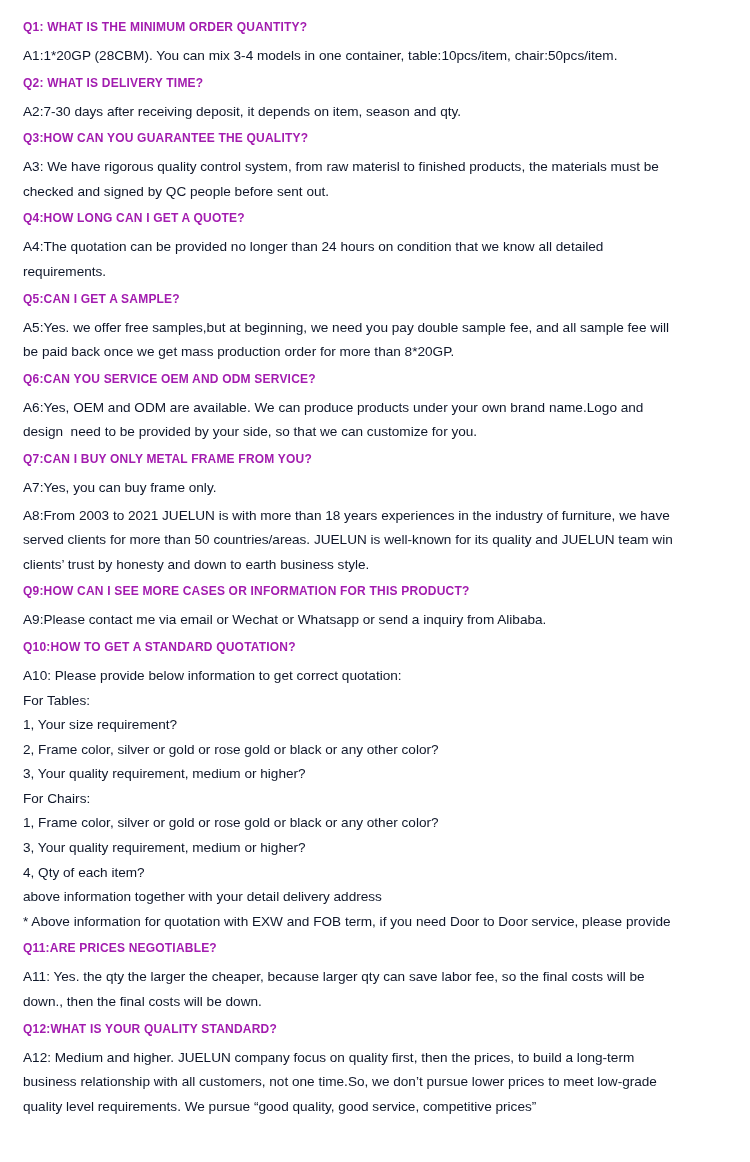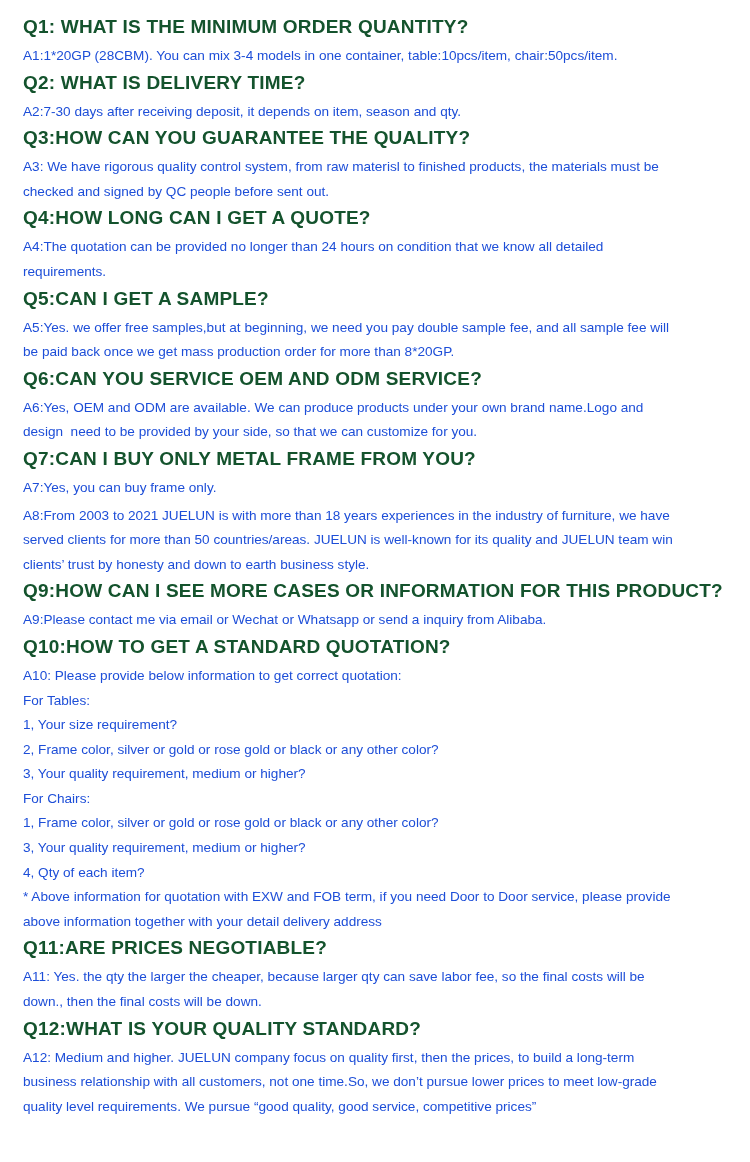--- a/index.html
+++ b/index.html
@@ -2,31 +2,31 @@
 <html><head>
 <meta charset="utf-8">
 <style>
   html, body { margin: 0; padding: 0; background: #ffffff; }
   body { width: 750px; height: 1162px; overflow: hidden; position: relative; }
   .faq {
     position: absolute; left: 23px; top: 16px; width: 700px;
     font-family: "Liberation Sans", sans-serif;
   }
   .q {
-    color: #14532d;
+    color: #a21caf;
     font-weight: bold;
-    font-size: 19px;
+    font-size: 12px;
     letter-spacing: 0.2px;
     line-height: 22px;
     height: 22px;
     margin: 0 0 6px 0;
     white-space: nowrap;
   }
   .a {
-    color: #1d4ed8;
+    color: #0f172a;
     font-size: 13.6px;
     line-height: 24.6px;
     margin: 0 0 3px 0;
   }
   .a p { margin: 0; }
 </style>
 </head>
 <body>
 
 <div class="faq">
@@ -85,22 +85,22 @@
   <div class="a">
     <p>A10: Please provide below information to get correct quotation:</p>
     <p>For Tables:</p>
     <p>1, Your size requirement?</p>
     <p>2, Frame color, silver or gold or rose gold or black or any other color?</p>
     <p>3, Your quality requirement, medium or higher?</p>
     <p>For Chairs:</p>
     <p>1, Frame color, silver or gold or rose gold or black or any other color?</p>
     <p>3, Your quality requirement, medium or higher?</p>
     <p>4, Qty of each item?</p>
+    <p>above information together with your detail delivery address</p>
     <p>* Above information for quotation with EXW and FOB term, if you need Door to Door service, please provide</p>
-    <p>above information together with your detail delivery address</p>
   </div>
 
   <div class="q">Q11:ARE PRICES NEGOTIABLE?</div>
   <div class="a">
     <p>A11: Yes. the qty the larger the cheaper, because larger qty can save labor fee, so the final costs will be</p>
     <p>down., then the final costs will be down.</p>
   </div>
 
   <div class="q">Q12:WHAT IS YOUR QUALITY STANDARD?</div>
   <div class="a">

